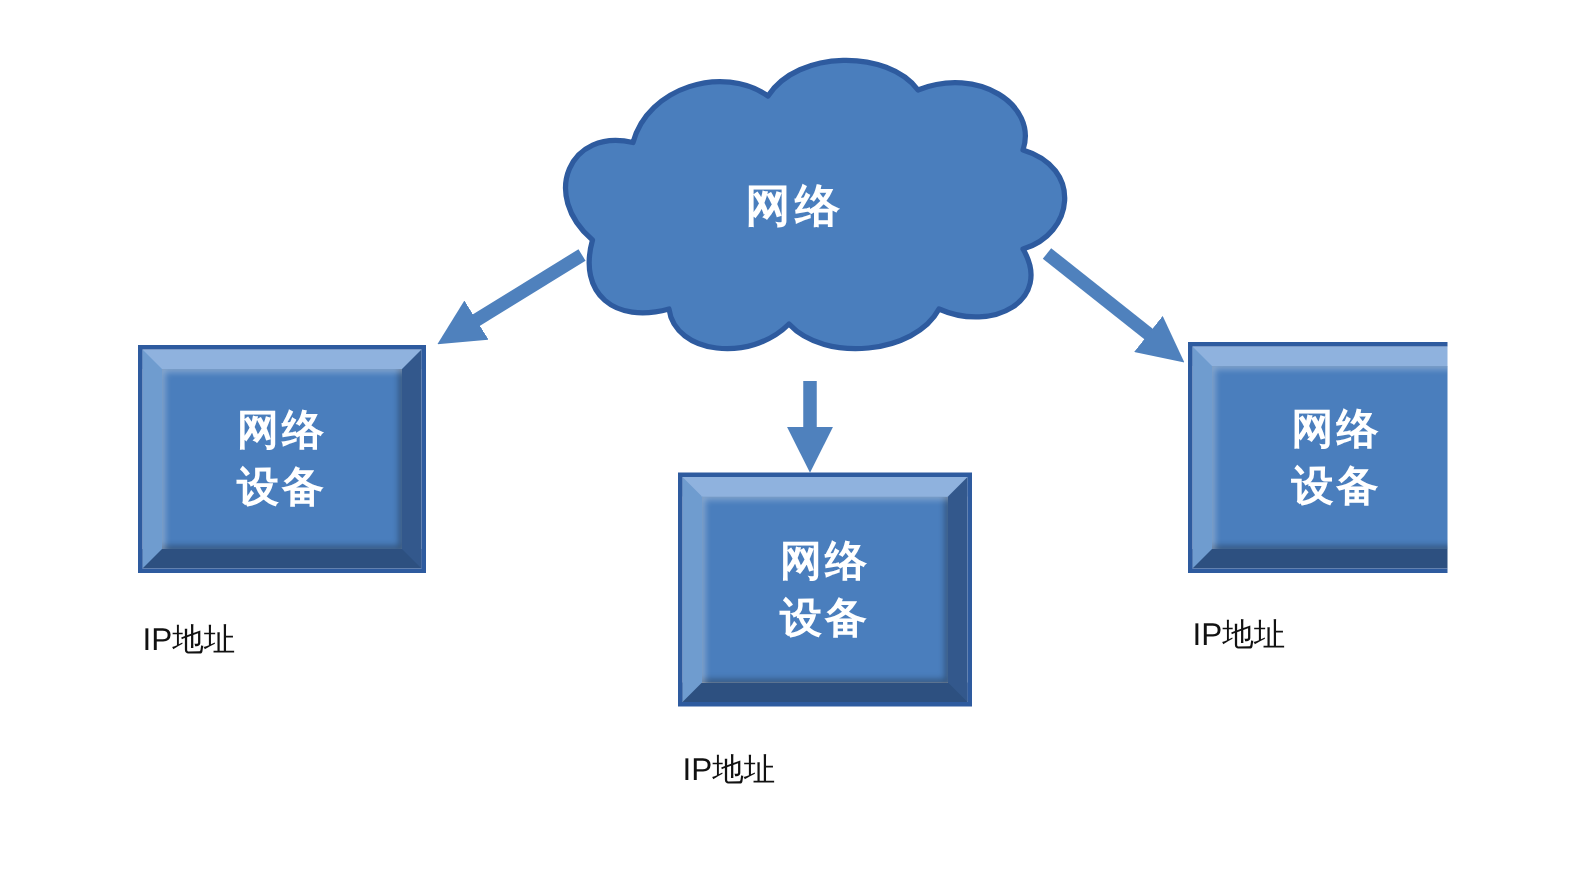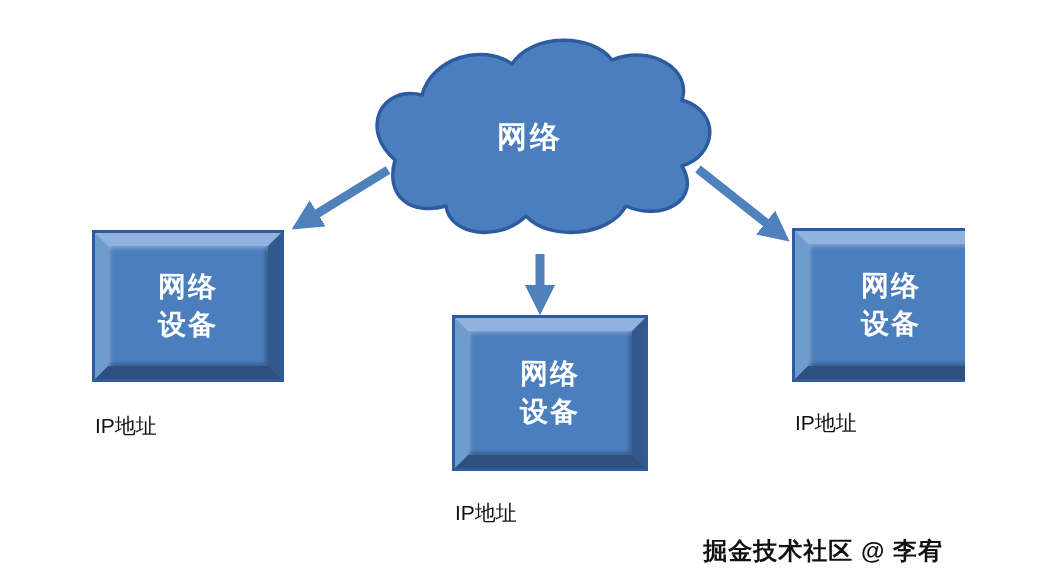--- a/index.html
+++ b/index.html
@@ -146,15 +146,14 @@
   <div class="ip-label ip-middle">IP地址</div>
 
   <div class="device-box device-right">
     <div class="device-face">
       <span class="device-label">网络
 设备</span>
     </div>
   </div>
   <div class="ip-label ip-right">IP地址</div>
 
-  <div class="watermark">掘金技术社区 @ 李宥</div>
 
 </div>
 
 </body></html>

